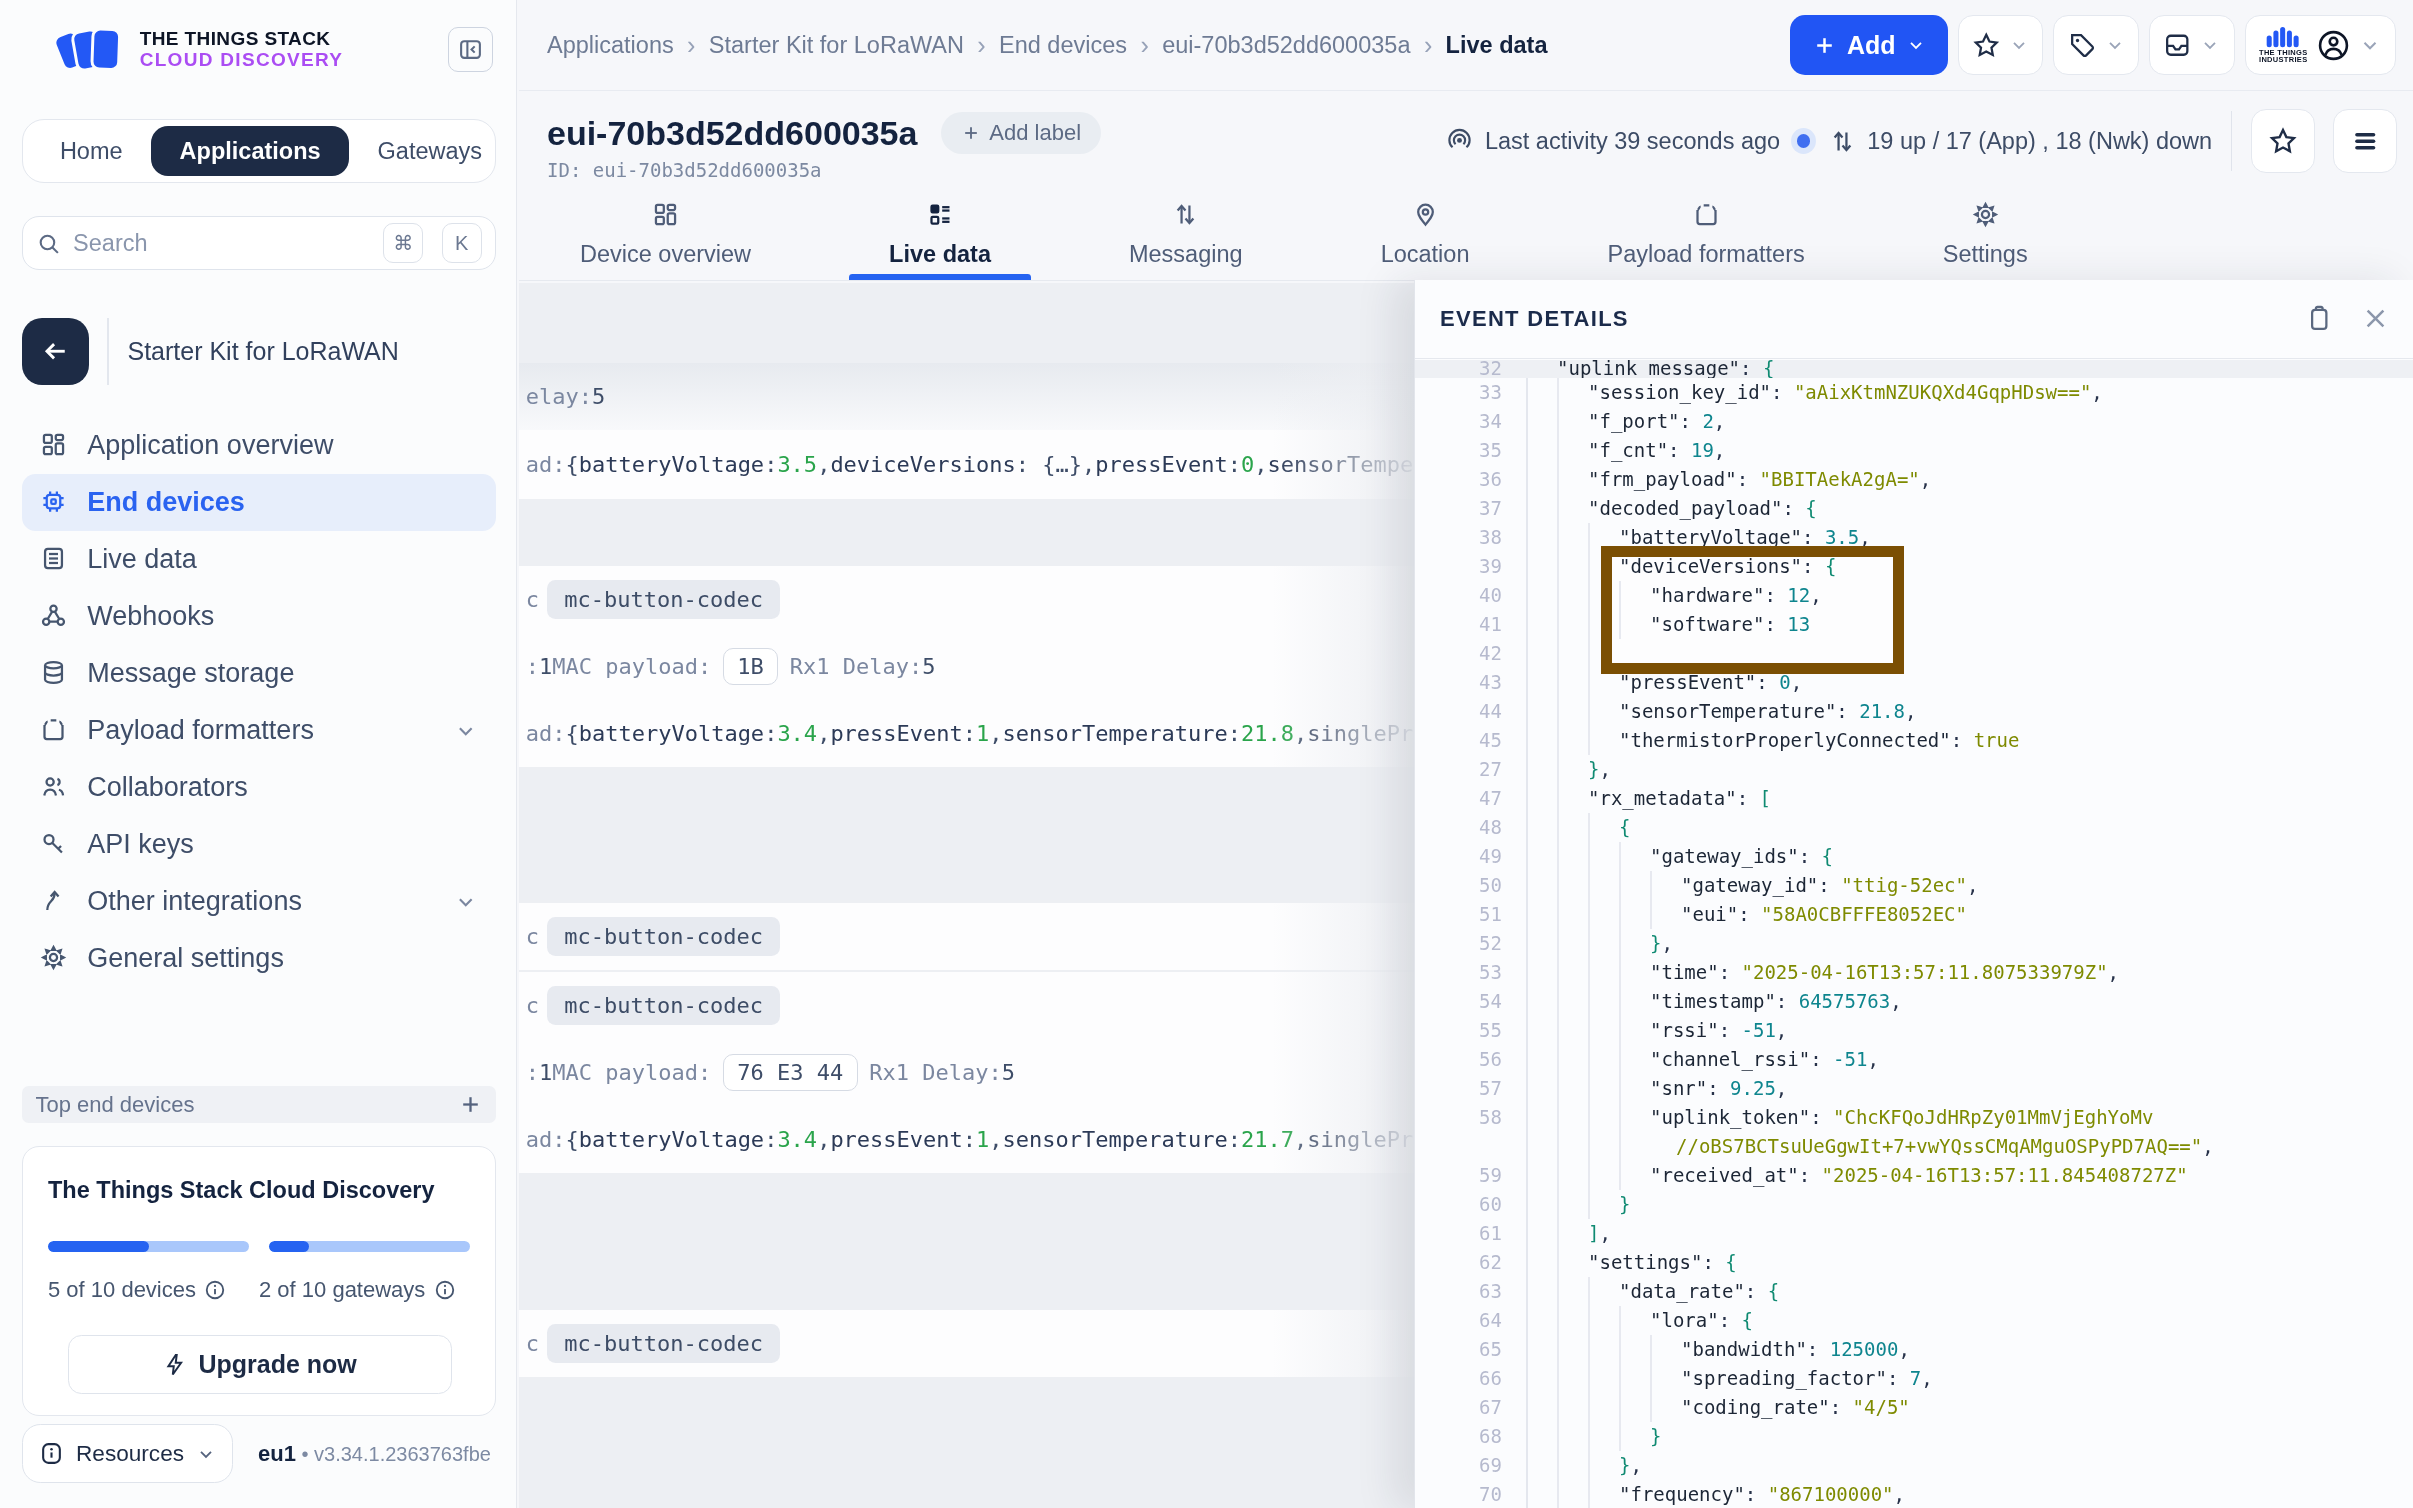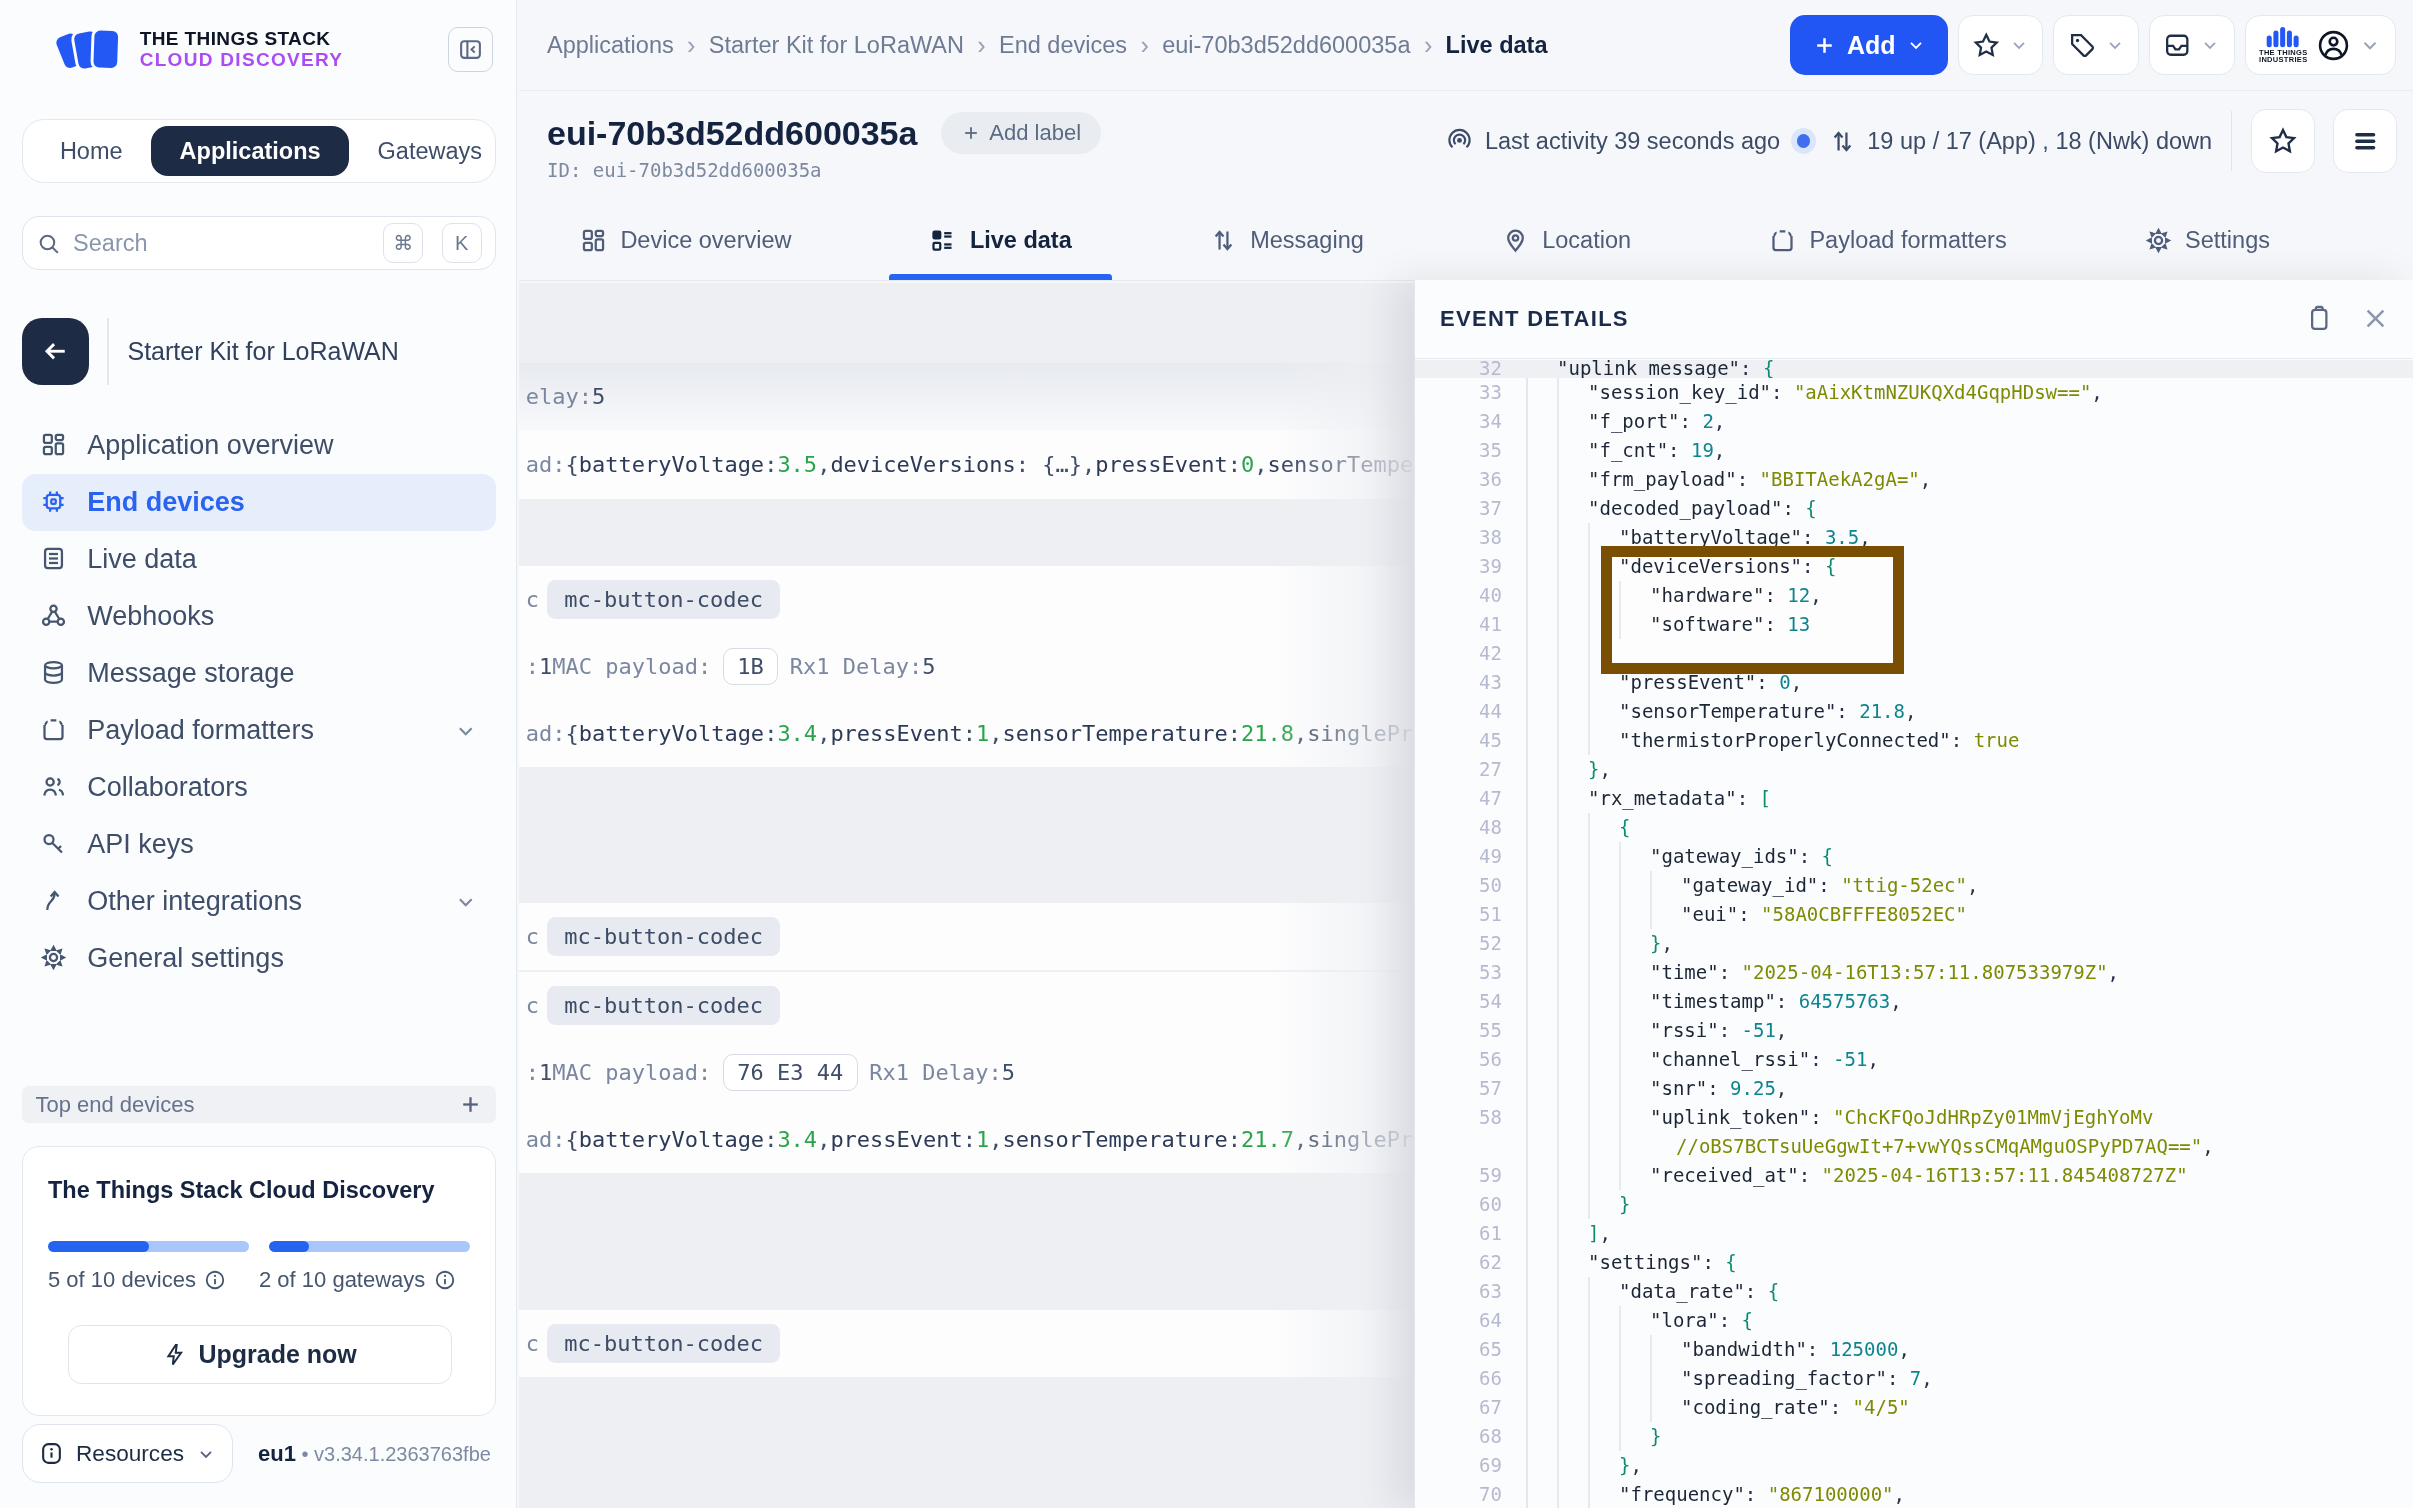--- a/index.html
+++ b/index.html
@@ -32,21 +32,21 @@
   .nav-item.sel { background:#e7eefb; color:#2a63f0; font-weight:600; }
   .nav-item.sel .nv-ic { color:#2a63f0; }
   .nav-item .chev { margin-left:auto; color:#7b87a0; display:flex; }
   .topend { position:absolute; left:22px; top:1086px; width:474px; height:37px; background:#eff1f5; border-radius:6.7px; display:flex; align-items:center; padding:0 13.4px; color:#66738d; font-size:22px; }
   .topend .plus { margin-left:auto; color:#55637e; display:flex; }
   .usage-card { position:absolute; left:22px; top:1146px; width:474px; height:270px; background:#fff; border:1.7px solid #e3e7ee; border-radius:17px; padding:30px 25px; }
   .usage-title { font-size:23.5px; font-weight:700; color:#14233f; }
   .bars { display:flex; gap:20px; margin-top:37px; }
   .bar { flex:1; height:11px; border-radius:5.9px; background:#a9c7fb; overflow:hidden; }
   .bar > div { height:100%; background:#2563f1; border-radius:5.9px; }
-  .usage-labels { display:flex; margin-top:15px; }
+  .usage-labels { display:flex; margin-top:25px; }
   .usage-labels > div { flex:1; font-size:22px; color:#46566f; display:flex; align-items:center; gap:8.4px; }
   .upgrade-btn { margin-top:32px; margin-left:20px; width:384px; height:59px; border:1.7px solid #dfe4ec; border-radius:13.4px; background:#fff; display:flex; align-items:center; justify-content:center; gap:11.7px; font-size:25px; font-weight:700; color:#1d2b45; }
   .side-foot { position:absolute; left:22px; bottom:25px; width:474px; display:flex; align-items:center; }
   .res-btn { width:211px; height:59px; border:1.7px solid #dfe4ec; border-radius:18.4px; background:#fff; display:flex; align-items:center; justify-content:center; gap:11.7px; font-size:22.6px; font-weight:400; color:#1d2b45; }
   .cluster { margin-left:25px; font-size:20px; color:#7d8aa3; }
   .cluster b { color:#14233f; font-size:22px; }
 
   
   .main { position:absolute; left:519px; top:0; width:1895px; height:1508px; }
   .topbar { position:absolute; left:0; top:0; right:0; height:91px; border-bottom:1.7px solid #e8ebf1; display:flex; align-items:center; padding:0 18.4px 0 28px; }
@@ -65,21 +65,21 @@
   .dev-title { font-size:34px; font-weight:800; color:#14233f; }
   .add-label { height:42px; padding:0 20px; background:#e9edf2; border-radius:21px; display:flex; align-items:center; gap:8.4px; font-size:22px; color:#5c6a84; }
   .dev-id { position:absolute; left:28px; top:67px; font-size:19px; color:#7c89a1; }
   .dev-right { position:absolute; right:17px; top:17px; display:flex; align-items:center; gap:18.4px; height:64px; }
   .dev-stat { display:flex; align-items:center; gap:11.7px; font-size:23.5px; color:#3d4c66; }
   .live-dot { width:13.4px; height:13.4px; border-radius:50%; background:#3f6ef0; box-shadow:0 0 0 5.9px #dbe6fb; margin-left:5px; }
   .vdiv { width:1.7px; height:60px; background:#e0e4ec; }
   .sq-btn { width:64px; height:64px; background:#fff; border:1.7px solid #e4e8ef; border-radius:15px; display:flex; align-items:center; justify-content:center; color:#1f2d47; }
 
   .tabsbar { position:absolute; left:0; top:201px; right:0; height:80px; border-bottom:1.7px solid #e6e9ef; display:flex; align-items:flex-start; gap:138px; padding-left:61px; }
-  .tab { display:flex; align-items:center; gap:13.4px; font-size:23.5px; color:#4f5d78; height:79px; position:relative; }
+  .tab { display:flex; align-items:center; gap:13.4px; font-size:23.5px; color:#4f5d78; height:79px; position:relative;flex-direction:column; }
   .tab .tb-ic { width:27px; height:27px; display:flex; color:#4f5d78; }
   .tab.active { color:#14233f; font-weight:700; }
   .tab.active .tb-ic { color:#14233f; }
   .tab.active::after { content:""; position:absolute; left:-40px; right:-40px; bottom:0; height:5.9px; background:#2563f1; border-radius:3.4px 3.4px 0 0; }
 
   .content { position:absolute; left:0; top:283px; right:0; bottom:0; }
   .live { position:absolute; left:0; top:0; width:895px; bottom:0; background:#edeff3; overflow:hidden; }
   .lrow { position:absolute; left:0; right:0; display:flex; align-items:center; padding-left:6.7px; font-size:22px; white-space:nowrap; }
   .lrow.white { background:#fdfdfe; }
   .lrow.fade { background:linear-gradient(#e7eaef,#f8f9fb); }

